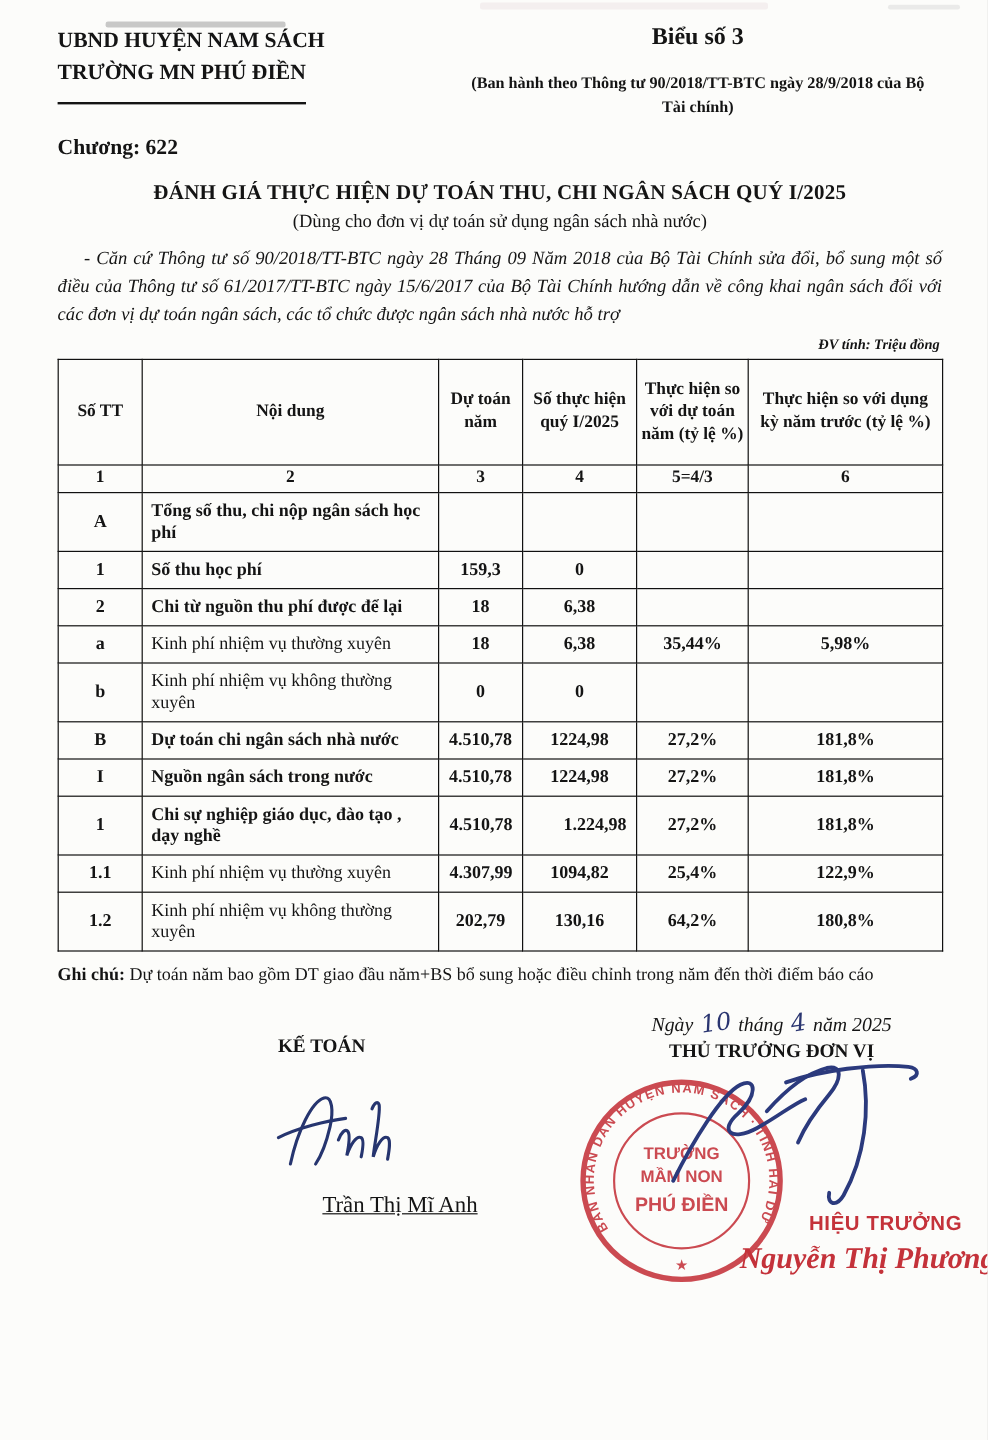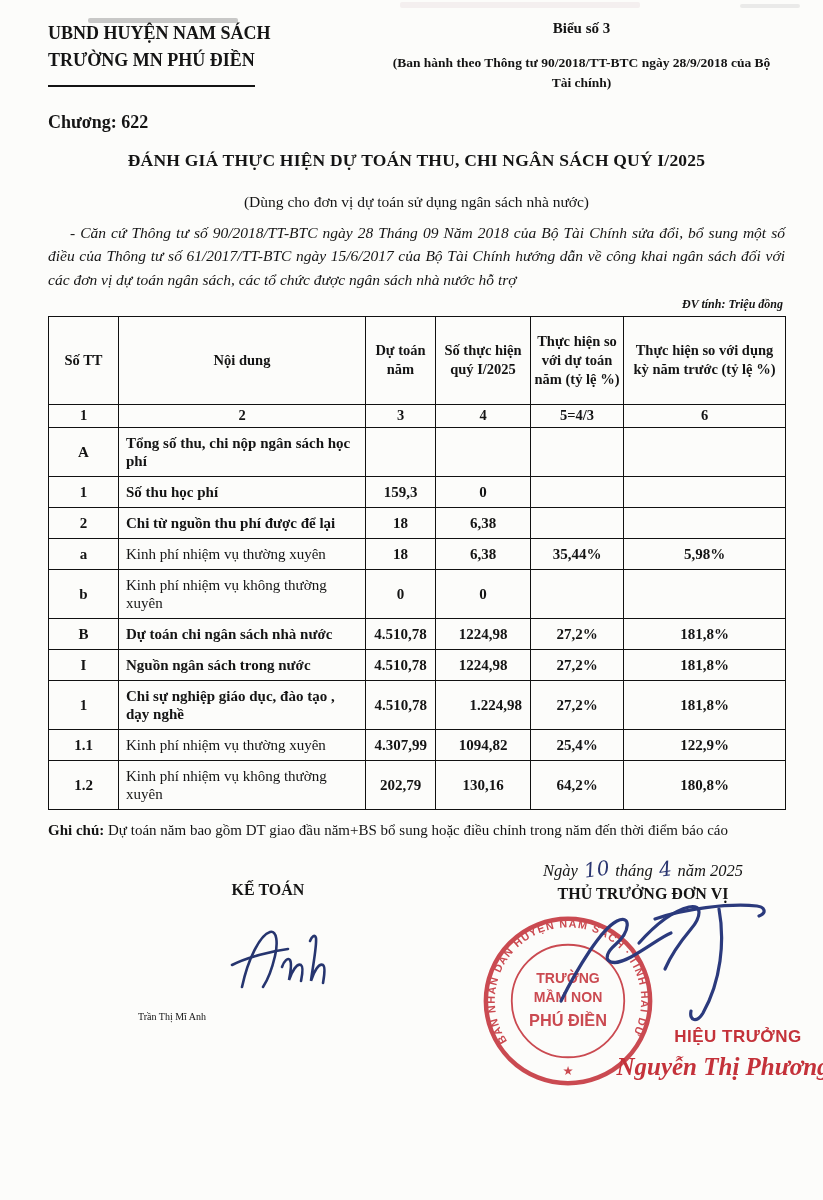--- a/index.html
+++ b/index.html
@@ -20,26 +20,26 @@
   .smudge-3 { left:740px; top:4px; width:60px; height:4px; opacity:.18; background:#9a9a9a; }
 
   .inner { position:absolute; left:48px; right:38px; top:20px; }
 
   
   .hdr { display:flex; align-items:flex-start; }
   .hdr-left { width:330px; font-size:18px; font-weight:bold; line-height:1.5; }
   .hdr-left .school { display:inline-block; border-bottom:2px solid #141414; padding-bottom:11px; }
   .hdr-left .chapter { margin-top:22px; }
   .hdr-right { flex:1; text-align:center; font-size:14px; }
-  .hdr-right .bieu { font-weight:bold; font-size:15px; margin-bottom:16px; }
+  .hdr-right .bieu { font-weight:bold; font-size:20px; margin-bottom:16px; }
   .hdr-right .banhanh { font-weight:bold; font-size:13.5px; line-height:1.45; padding:0 10px; }
 
   
   .doc-title { text-align:center; font-weight:bold; font-size:17.5px; margin-top:14px; letter-spacing:.2px; }
-  .doc-subtitle { text-align:center; font-size:15.5px; margin-top:22px; }
+  .doc-subtitle { text-align:center; font-size:15.5px; margin-top:5px; }
 
   
   .cites { margin-top:10px; }
   .cites p {
     font-style:italic; font-size:15.5px; line-height:1.5;
     text-align:justify; text-indent:22px; margin-bottom:2px;
   }
   .unit-note { text-align:right; font-weight:bold; font-style:italic; font-size:12px; margin:6px 2px 4px 0; }
 
   
@@ -61,21 +61,21 @@
   .ft { position:relative; height:300px; margin-top:6px; }
   .ft-date { position:absolute; left:400px; width:390px; top:12px; text-align:center;
              font-style:italic; font-size:16.5px; }
   .hand { font-family:"DejaVu Serif",serif; font-style:italic; color:#2a3570;
           display:inline-block; font-size:20px; transform:rotate(-8deg); padding:0 6px; }
   .ft-right-title { position:absolute; left:400px; width:390px; top:40px; text-align:center;
                     font-weight:bold; font-size:16px; }
   .ft-left-title { position:absolute; left:90px; width:260px; top:36px; text-align:center;
                    font-weight:bold; font-size:16px; }
   .anh-sig { position:absolute; left:172px; top:78px; }
-  .ft-left-name { position:absolute; left:90px; width:260px; top:166px; text-align:left; font-size:10px; }
+  .ft-left-name { position:absolute; left:90px; width:260px; top:166px; text-align:right; font-size:19px;text-decoration:underline; }
 
   .stamp-wrap { position:absolute; left:430px; top:66px; width:180px; height:180px; }
   .big-sig { position:absolute; left:495px; top:40px; }
   .ft-role { position:absolute; left:580px; width:220px; top:182px; text-align:center;
              font-weight:bold; font-size:17px; color:#c4323a; font-family:"Liberation Sans","DejaVu Sans",sans-serif; letter-spacing:.5px; }
   .ft-right-name { position:absolute; left:540px; width:270px; top:208px; text-align:center;
                    font-weight:bold; font-style:italic; font-size:25px; color:#c4323a; }
 </style>
 </head>
 <body>

